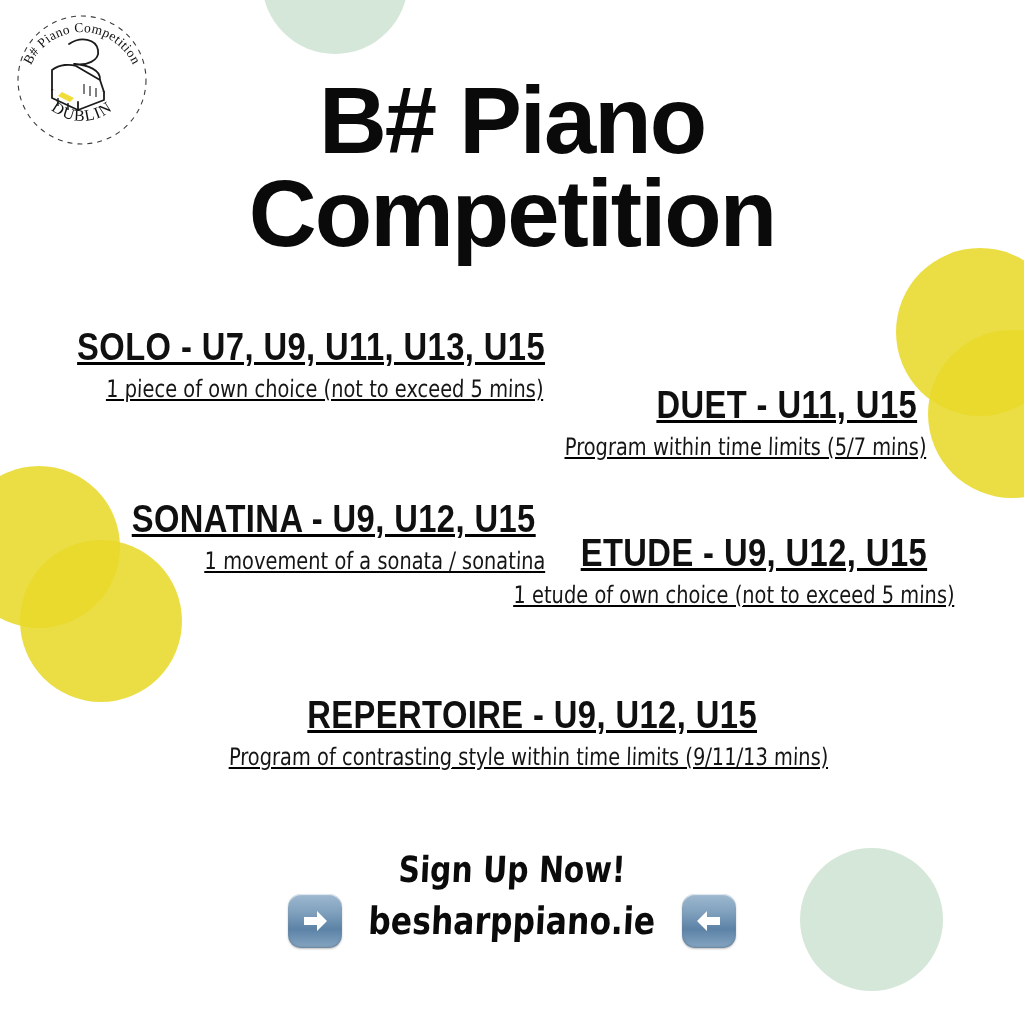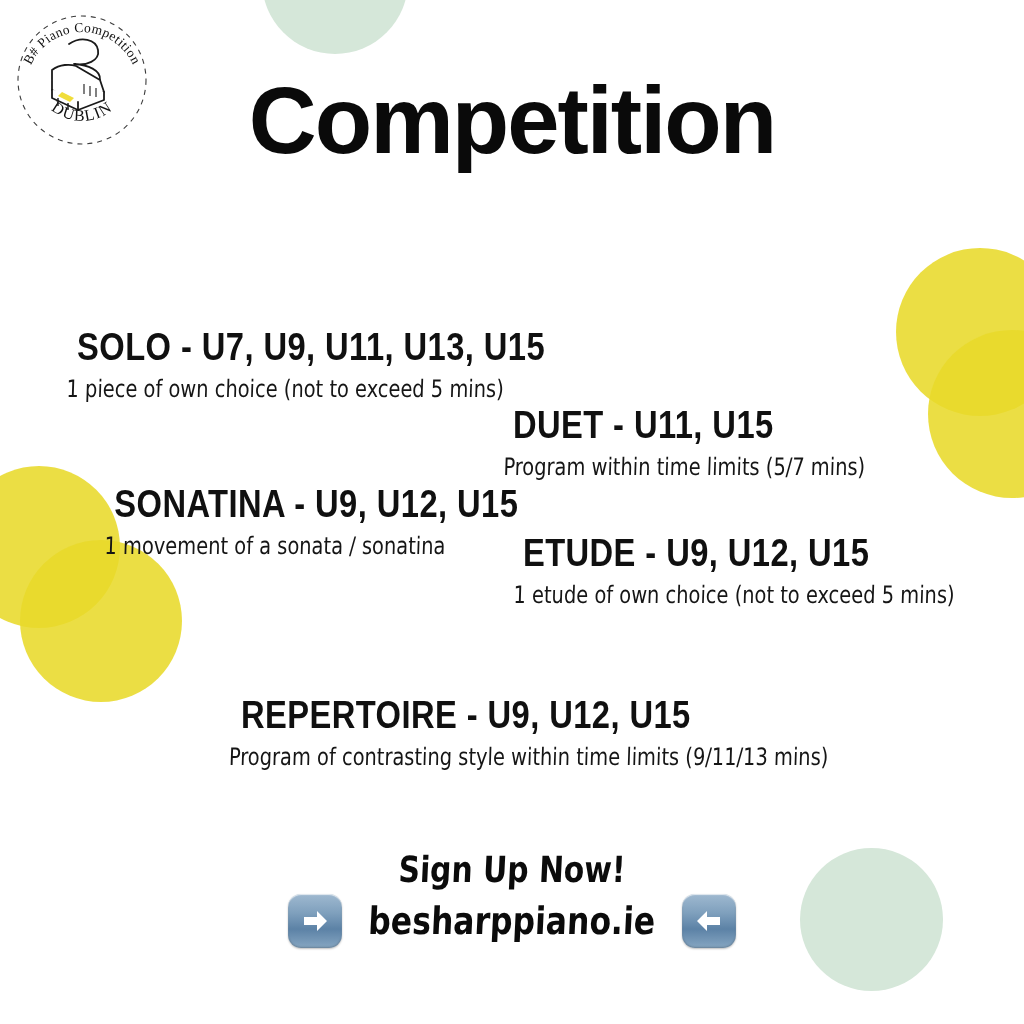--- a/index.html
+++ b/index.html
@@ -58,22 +58,23 @@
     font-size: 94px;
     line-height: 0.99;
     letter-spacing: -2px;
     color: #0a0a0a;
     white-space: nowrap;
   }
 
   
   .cat {
     position: absolute;
-    text-align: left;
+    text-align: right;
     white-space: nowrap;
+    text-decoration: underline;
   }
   .cat-head {
     font-family: "Liberation Sans Narrow", "Liberation Sans", sans-serif;
     font-weight: 700;
     font-size: 38px;
     letter-spacing: 0.5px;
     color: #101010;
     line-height: 1.05;
     transform: scaleX(0.86);
     transform-origin: center;
@@ -83,22 +84,22 @@
     font-weight: 400;
     font-size: 24px;
     color: #151515;
     line-height: 1.2;
     margin-top: 7px;
     transform: scaleX(0.9) skewX(-2deg);
     transform-origin: center;
   }
 
   #cat-solo       { left: 40px;  top: 328px;  width: 530px; }
-  #cat-duet       { left: 480px; top: 406px;  width: 470px; }
-  #cat-sonatina   { left: 80px;  top: 485px;  width: 490px; }
+  #cat-duet       { left: 480px; top: 386px;  width: 470px; }
+  #cat-sonatina   { left: 80px;  top: 500px;  width: 490px; }
   #cat-etude      { left: 490px; top: 534px;  width: 470px; }
   #cat-repertoire { left: 199px; top: 696px;  width: 600px; }
 
   
   #signup {
     position: absolute;
     left: 0;
     top: 852px;
     width: 1024px;
     text-align: center;
@@ -185,20 +186,21 @@
       <g stroke="#1a1a1a" stroke-width="1.1" fill="none">
         <path d="M76 78 L 76 88 M82 80 L 82 90 M88 82 L 88 91"></path>
       </g>
       <g stroke="#1a1a1a" stroke-width="1.4" fill="none">
         <path d="M50 92 L 50 100 M60 97 L 60 104"></path>
       </g>
     </svg>
   </div>
 
   <div id="title-block">
+    <div class="title-line">B# Piano</div>
     <div class="title-line">Competition</div>
   </div>
 
   <div class="cat" id="cat-solo">
     <div class="cat-head">SOLO - U7, U9, U11, U13, U15</div>
     <div class="cat-sub">1 piece of own choice (not to exceed 5 mins)</div>
   </div>
 
   <div class="cat" id="cat-duet">
     <div class="cat-head">DUET - U11, U15</div>

